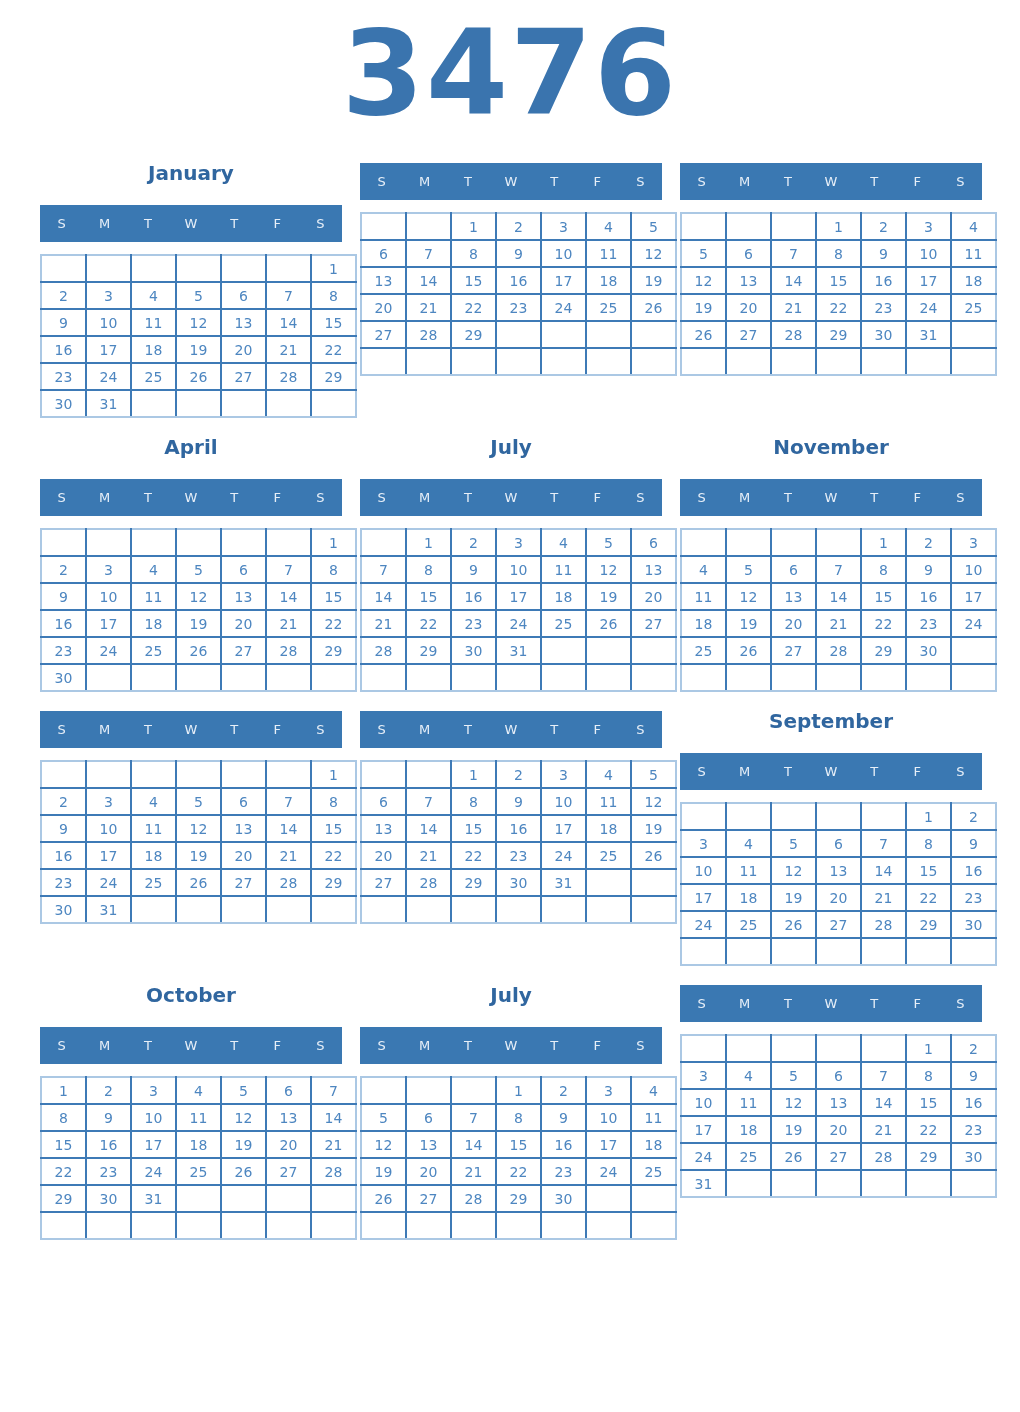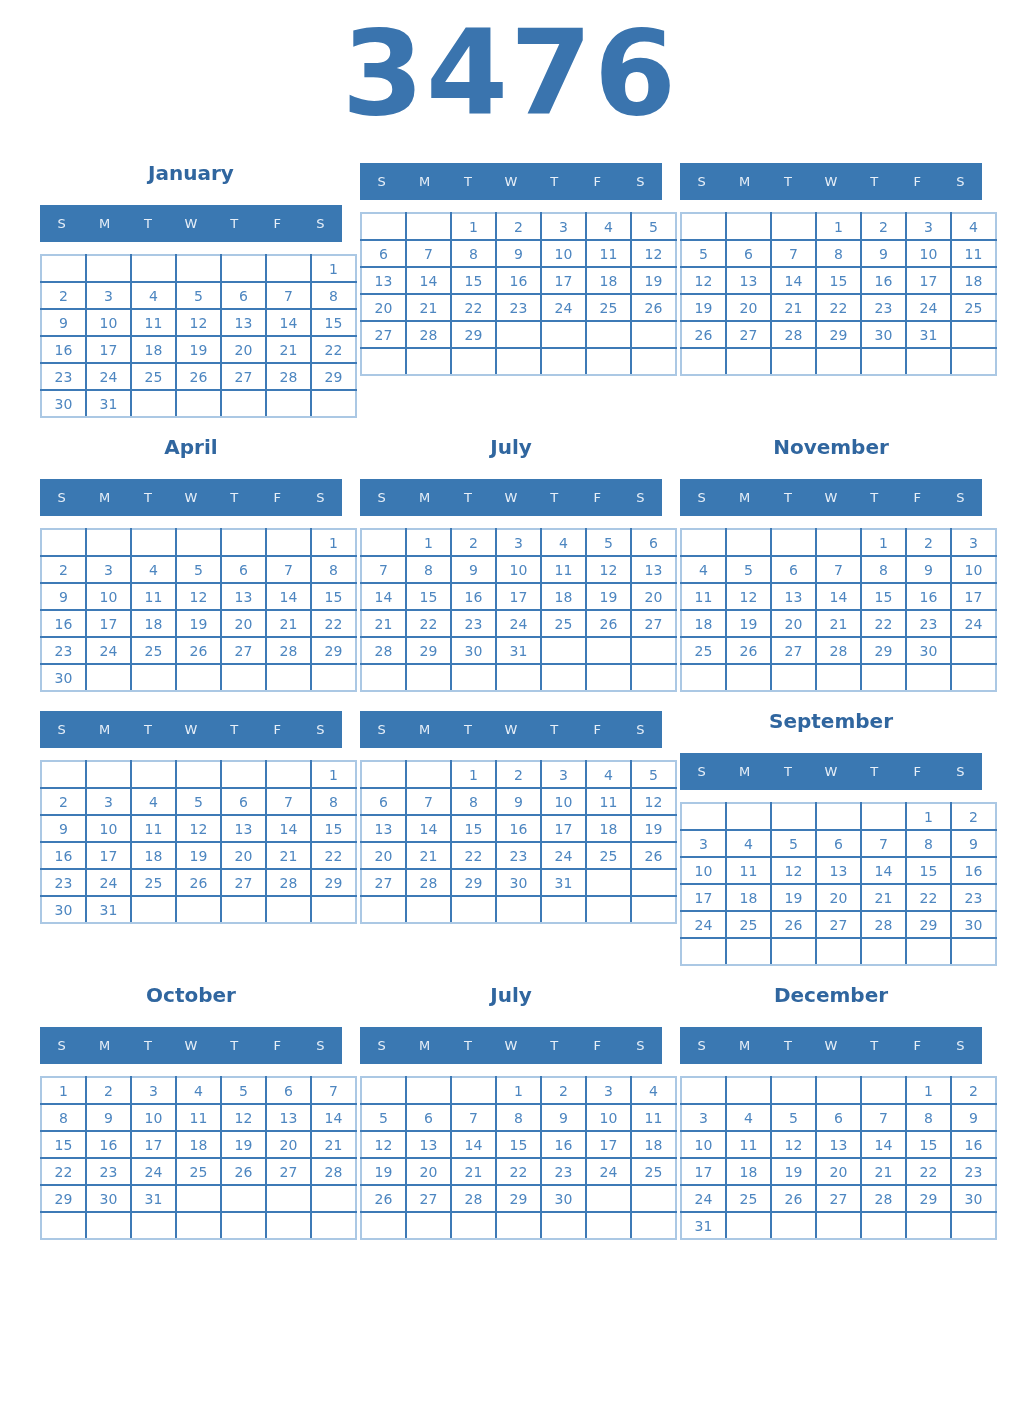--- a/index.html
+++ b/index.html
@@ -851,21 +851,20 @@
               <td></td>
               <td></td>
               <td></td>
               <td></td>
             </tr>
           </tbody>
     </table>
   </div>
 
   <div class="month">
-    <div class="month-name">December</div>
     <div class="dow-bar">
           <div class="dow">S</div>
           <div class="dow">M</div>
           <div class="dow">T</div>
           <div class="dow">W</div>
           <div class="dow">T</div>
           <div class="dow">F</div>
           <div class="dow">S</div>
         </div>
     <table class="days">

